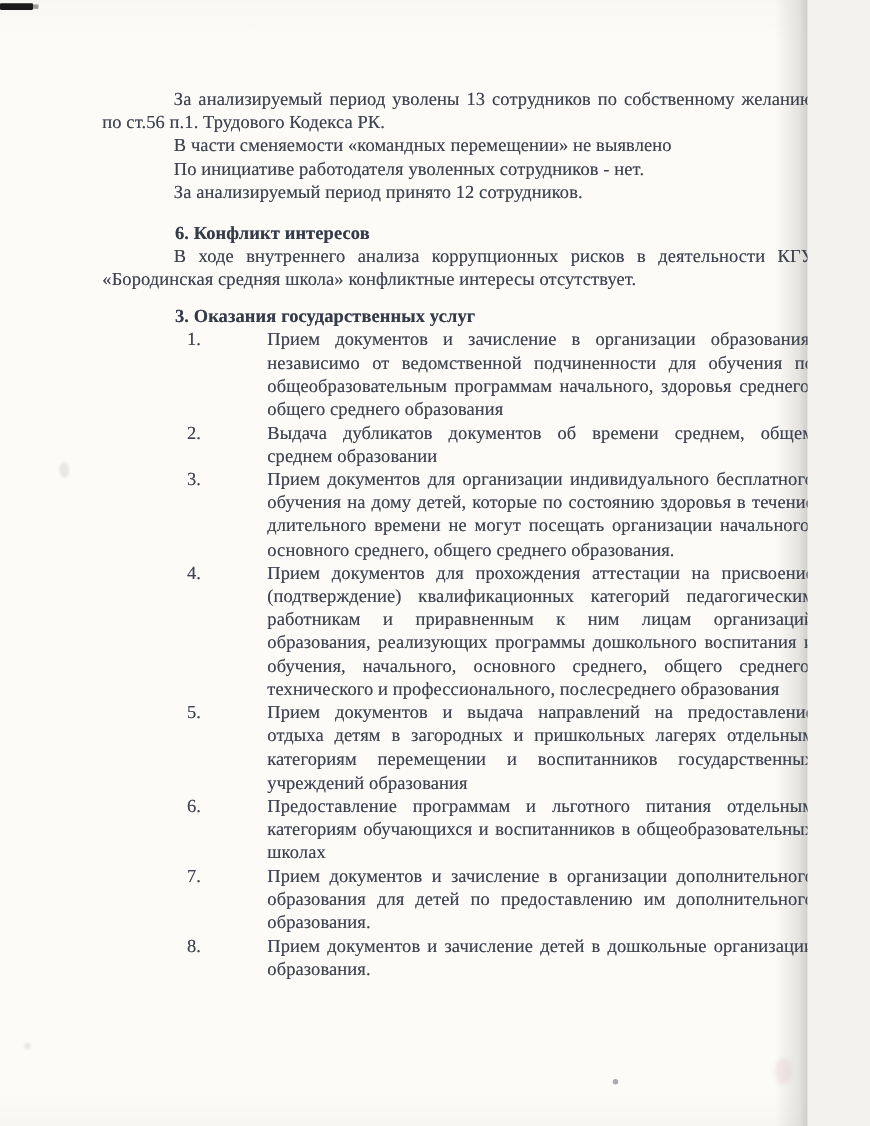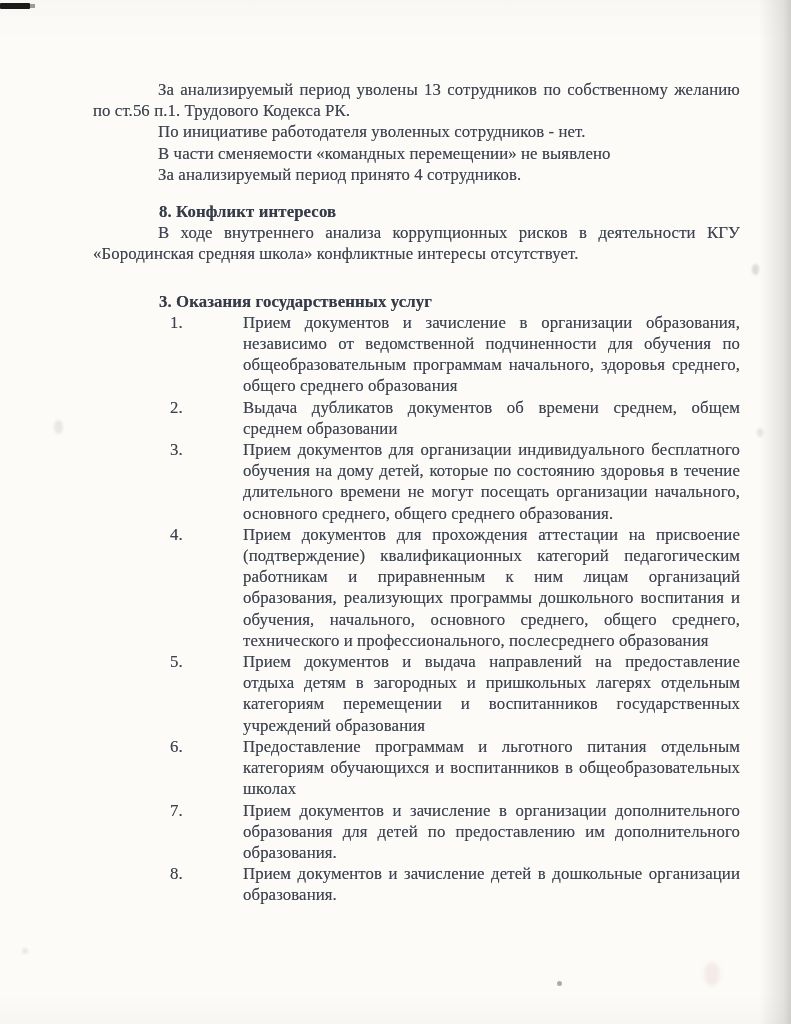--- a/index.html
+++ b/index.html
@@ -3,21 +3,21 @@
 <meta charset="utf-8">
 <title>Scanned document page</title>
 <style>
   html, body {
     margin: 0;
     padding: 0;
     background: #f3f2ef;
   }
   .page {
     position: relative;
-    width: 791px;
+    width: 734px;
     height: 1024px;
     overflow: hidden;
     background:
       linear-gradient(90deg, rgba(0,0,0,0) 0%, rgba(0,0,0,0) 96%, rgba(120,118,114,0.18) 99%, rgba(110,108,104,0.30) 100%),
       linear-gradient(180deg, rgba(0,0,0,0.015) 0%, rgba(0,0,0,0) 4%, rgba(0,0,0,0) 97%, rgba(0,0,0,0.02) 100%),
       #fcfbf8;
     font-family: "Liberation Serif", "DejaVu Serif", serif;
   }
   .content {
     position: absolute;
@@ -38,21 +38,21 @@
   .heading {
     margin: 0 0 0 66px;
     font-size: 16.8px;
     line-height: 21.2px;
     font-weight: bold;
     color: #353b49;
     text-align: left;
     text-shadow: 0 0 0.6px rgba(53, 59, 73, 0.6);
   }
   .heading.h-conflict { margin-top: 16px; }
-  .heading.h-services { margin-top: 26px; }
+  .heading.h-services { margin-top: 12px; }
   .svc-list {
     list-style: none;
     margin: 0;
     padding: 0;
   }
   .svc-item { display: flex; }
   .svc-item .num {
     flex: 0 0 73px;
     margin-left: 77px;
     text-align: left;
@@ -101,25 +101,25 @@
   <div class="speck speck-1"></div>
   <div class="speck speck-2"></div>
   <div class="speck speck-3"></div>
   <div class="speck speck-4"></div>
   <div class="speck speck-5"></div>
   <div class="speck speck-6"></div>
 
   <main class="content">
 
     <p class="para">За анализируемый период уволены 13 сотрудников по собственному желанию по ст.56 п.1. Трудового Кодекса РК.</p>
+    <p class="para">В части сменяемости «командных перемещении» не выявлено</p>
     <p class="para">По инициативе работодателя уволенных  сотрудников - нет.</p>
-    <p class="para">В части сменяемости «командных перемещении» не выявлено</p>
-    <p class="para">За анализируемый период принято 4 сотрудников.</p>
+    <p class="para">За анализируемый период принято 12 сотрудников.</p>
 
-    <h2 class="heading h-conflict">8. Конфликт интересов</h2>
+    <h2 class="heading h-conflict">6. Конфликт интересов</h2>
     <p class="para">В ходе внутреннего анализа коррупционных рисков в деятельности КГУ «Бородинская средняя школа» конфликтные интересы отсутствует.</p>
 
     <h2 class="heading h-services">3. Оказания государственных услуг</h2>
 
     <ol class="svc-list">
       <li class="svc-item">
         <span class="num">1.</span>
         <span class="txt">Прием документов и зачисление в организации образования, независимо от ведомственной подчиненности для обучения по общеобразовательным программам начального, здоровья среднего, общего среднего образования</span>
       </li>
       <li class="svc-item">

